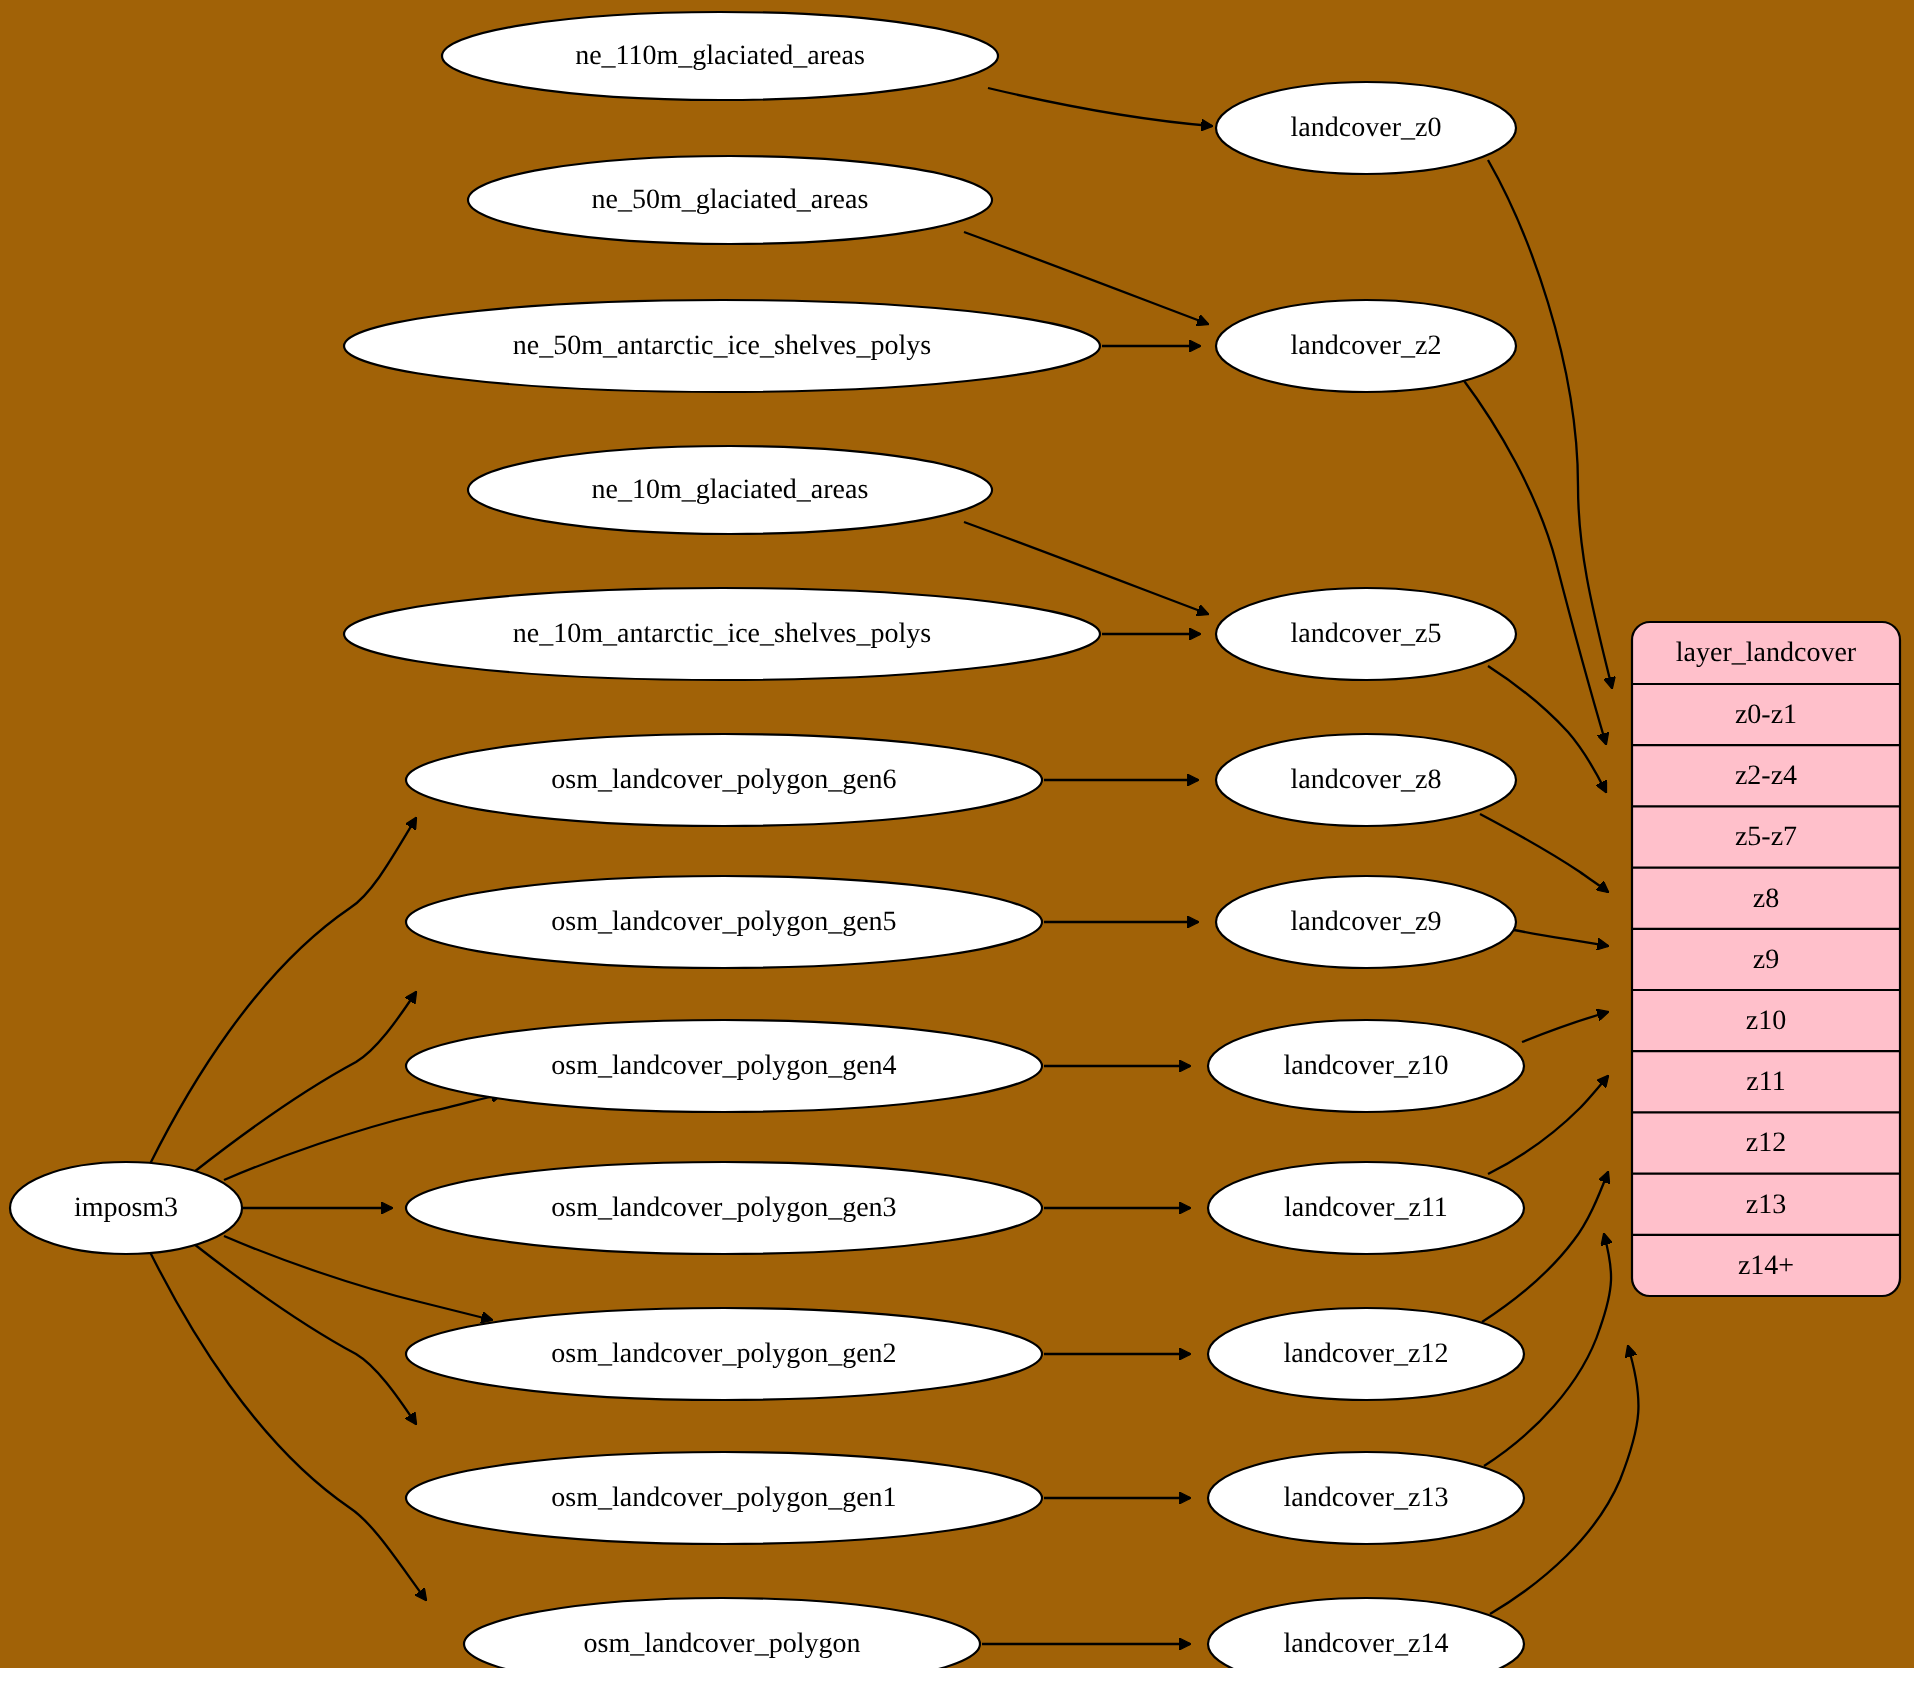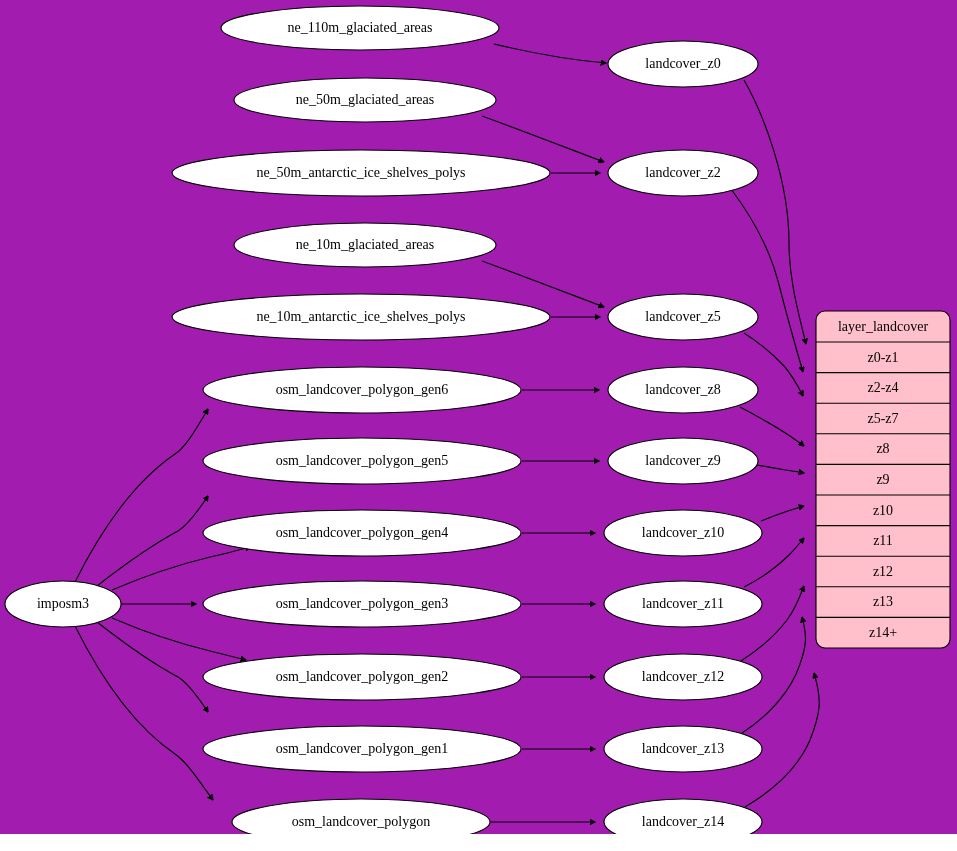--- a/index.html
+++ b/index.html
@@ -4,21 +4,21 @@
 <style>
   html, body {
     margin: 0;
     padding: 0;
     background: #ffffff;
   }
   #graph-root {
     position: relative;
     width: 957px;
     height: 834px;
-    background: #a21caf;
+    background: #a16207;
     overflow: hidden;
     font-family: "Liberation Serif", "DejaVu Serif", serif;
   }
   #graph-svg {
     position: absolute;
     left: 0;
     top: 0;
     width: 957px;
     height: 851px;
   }

